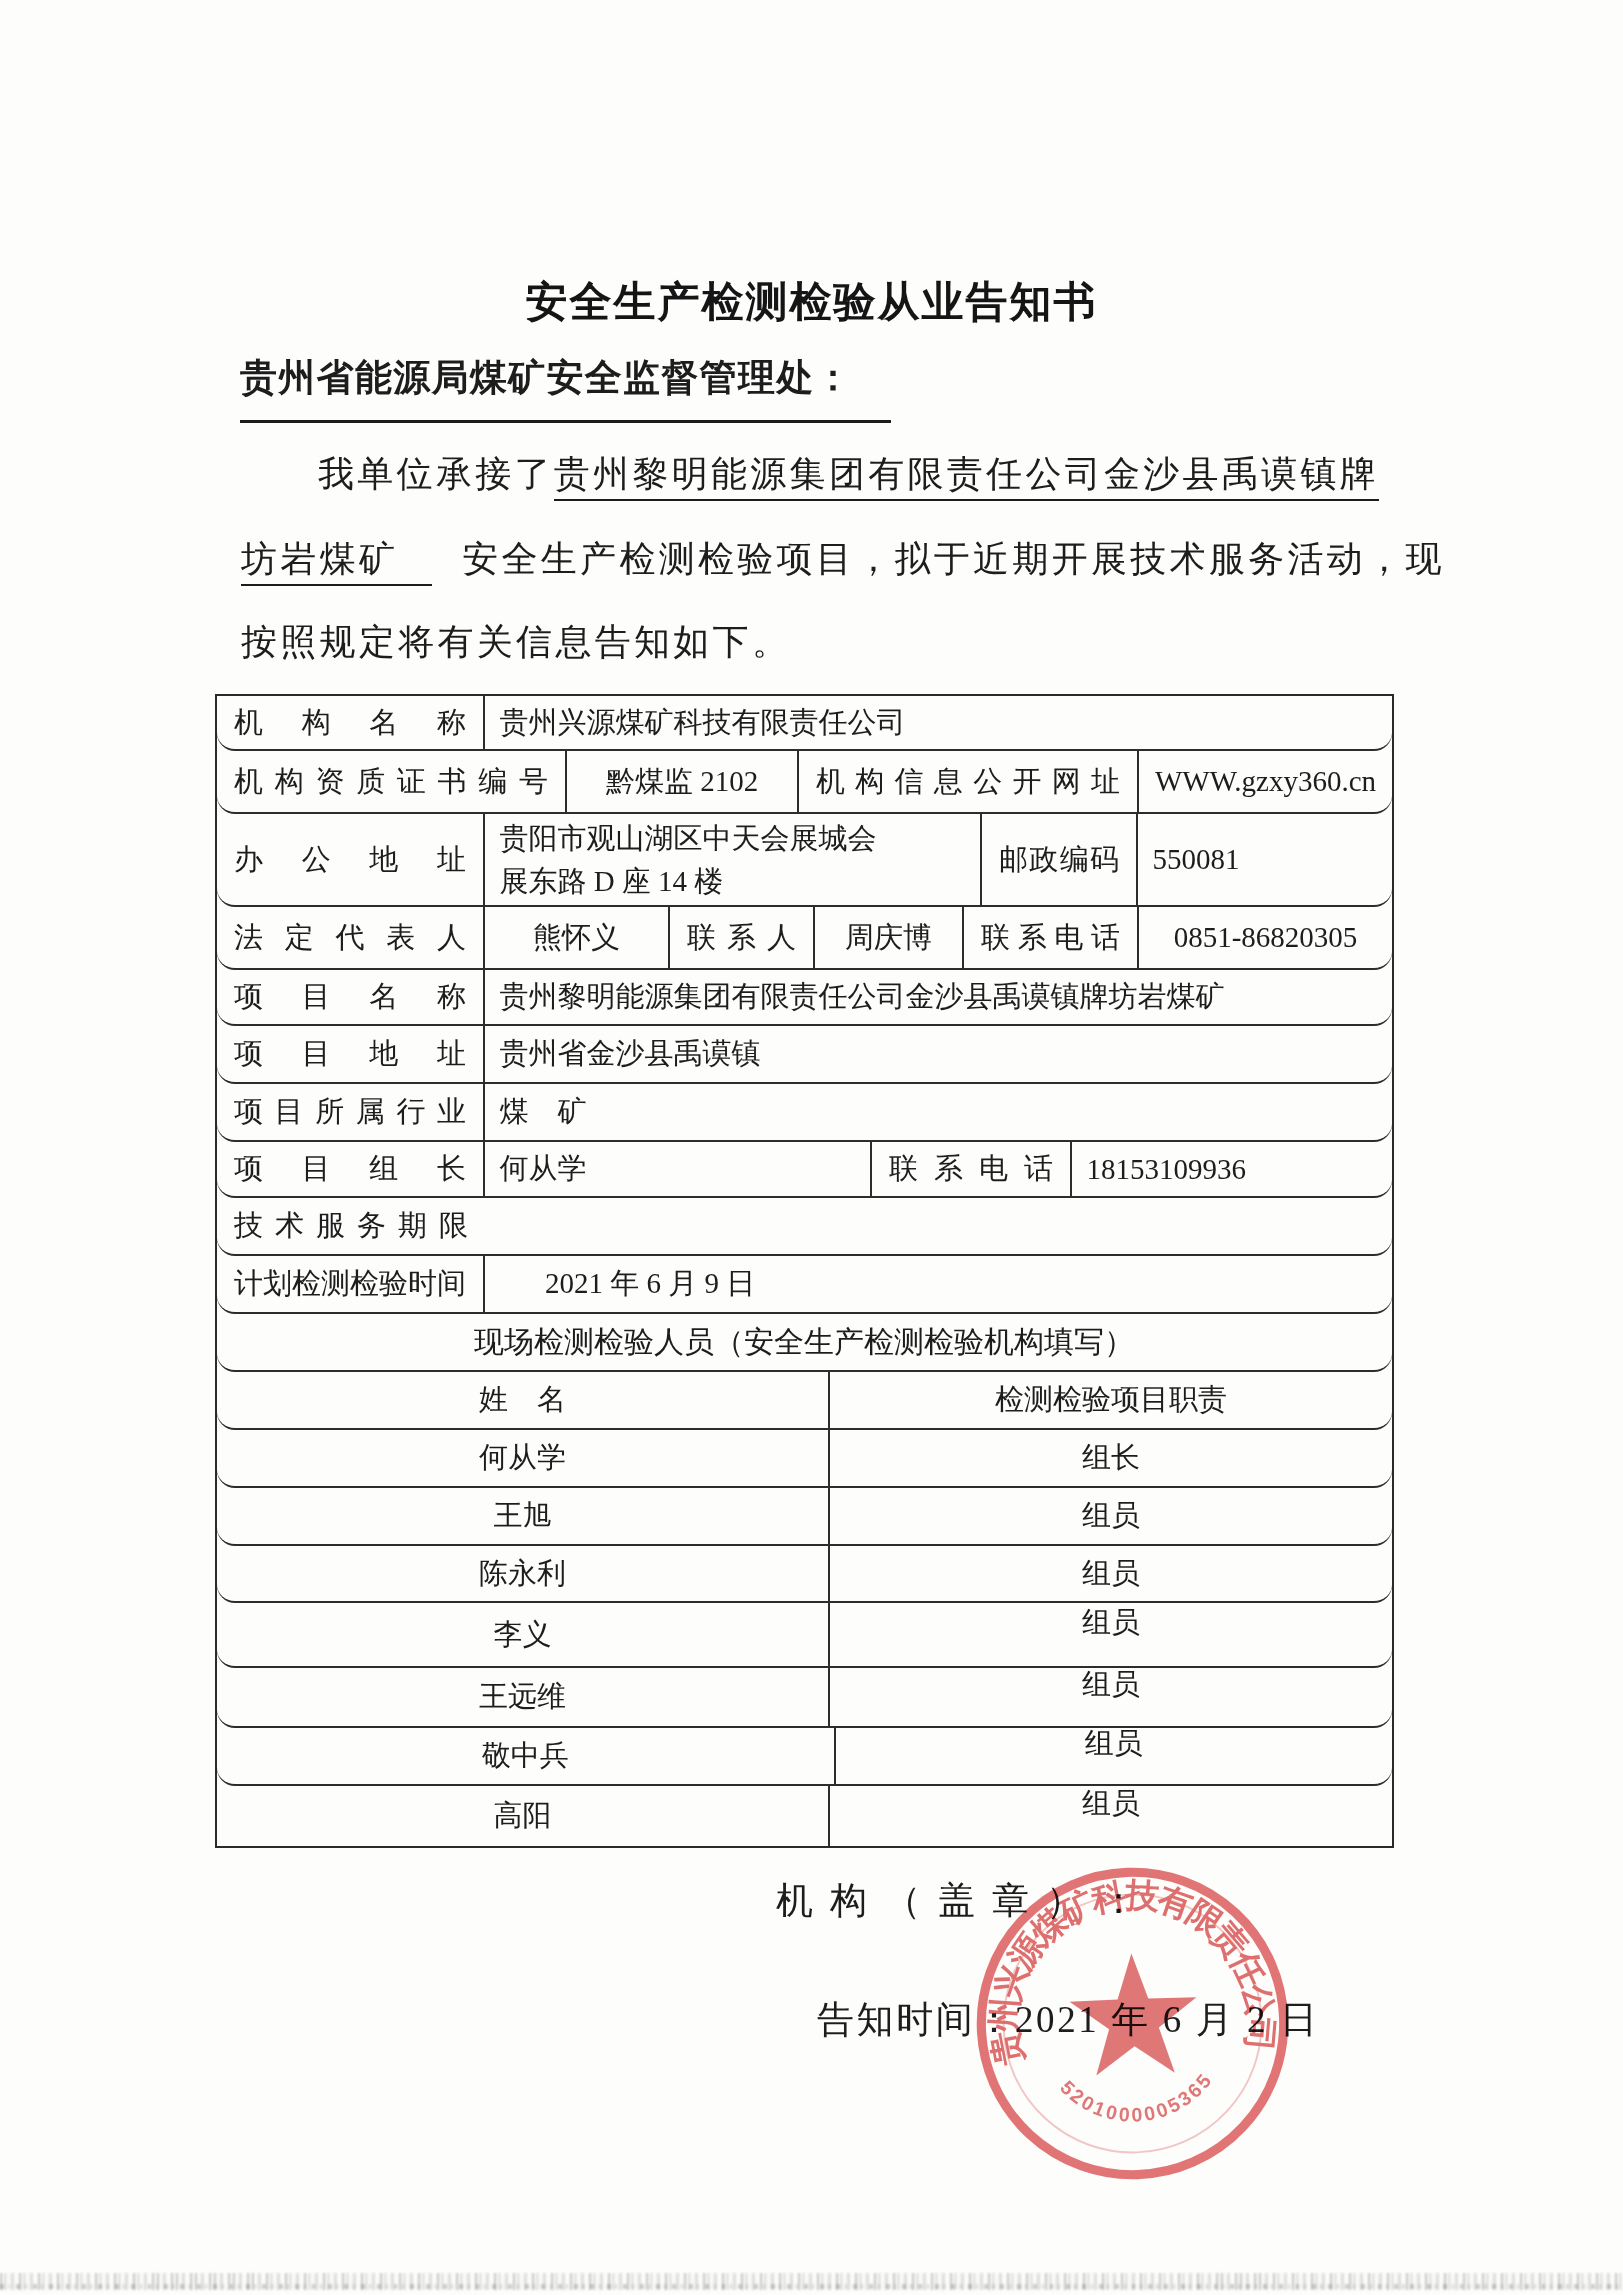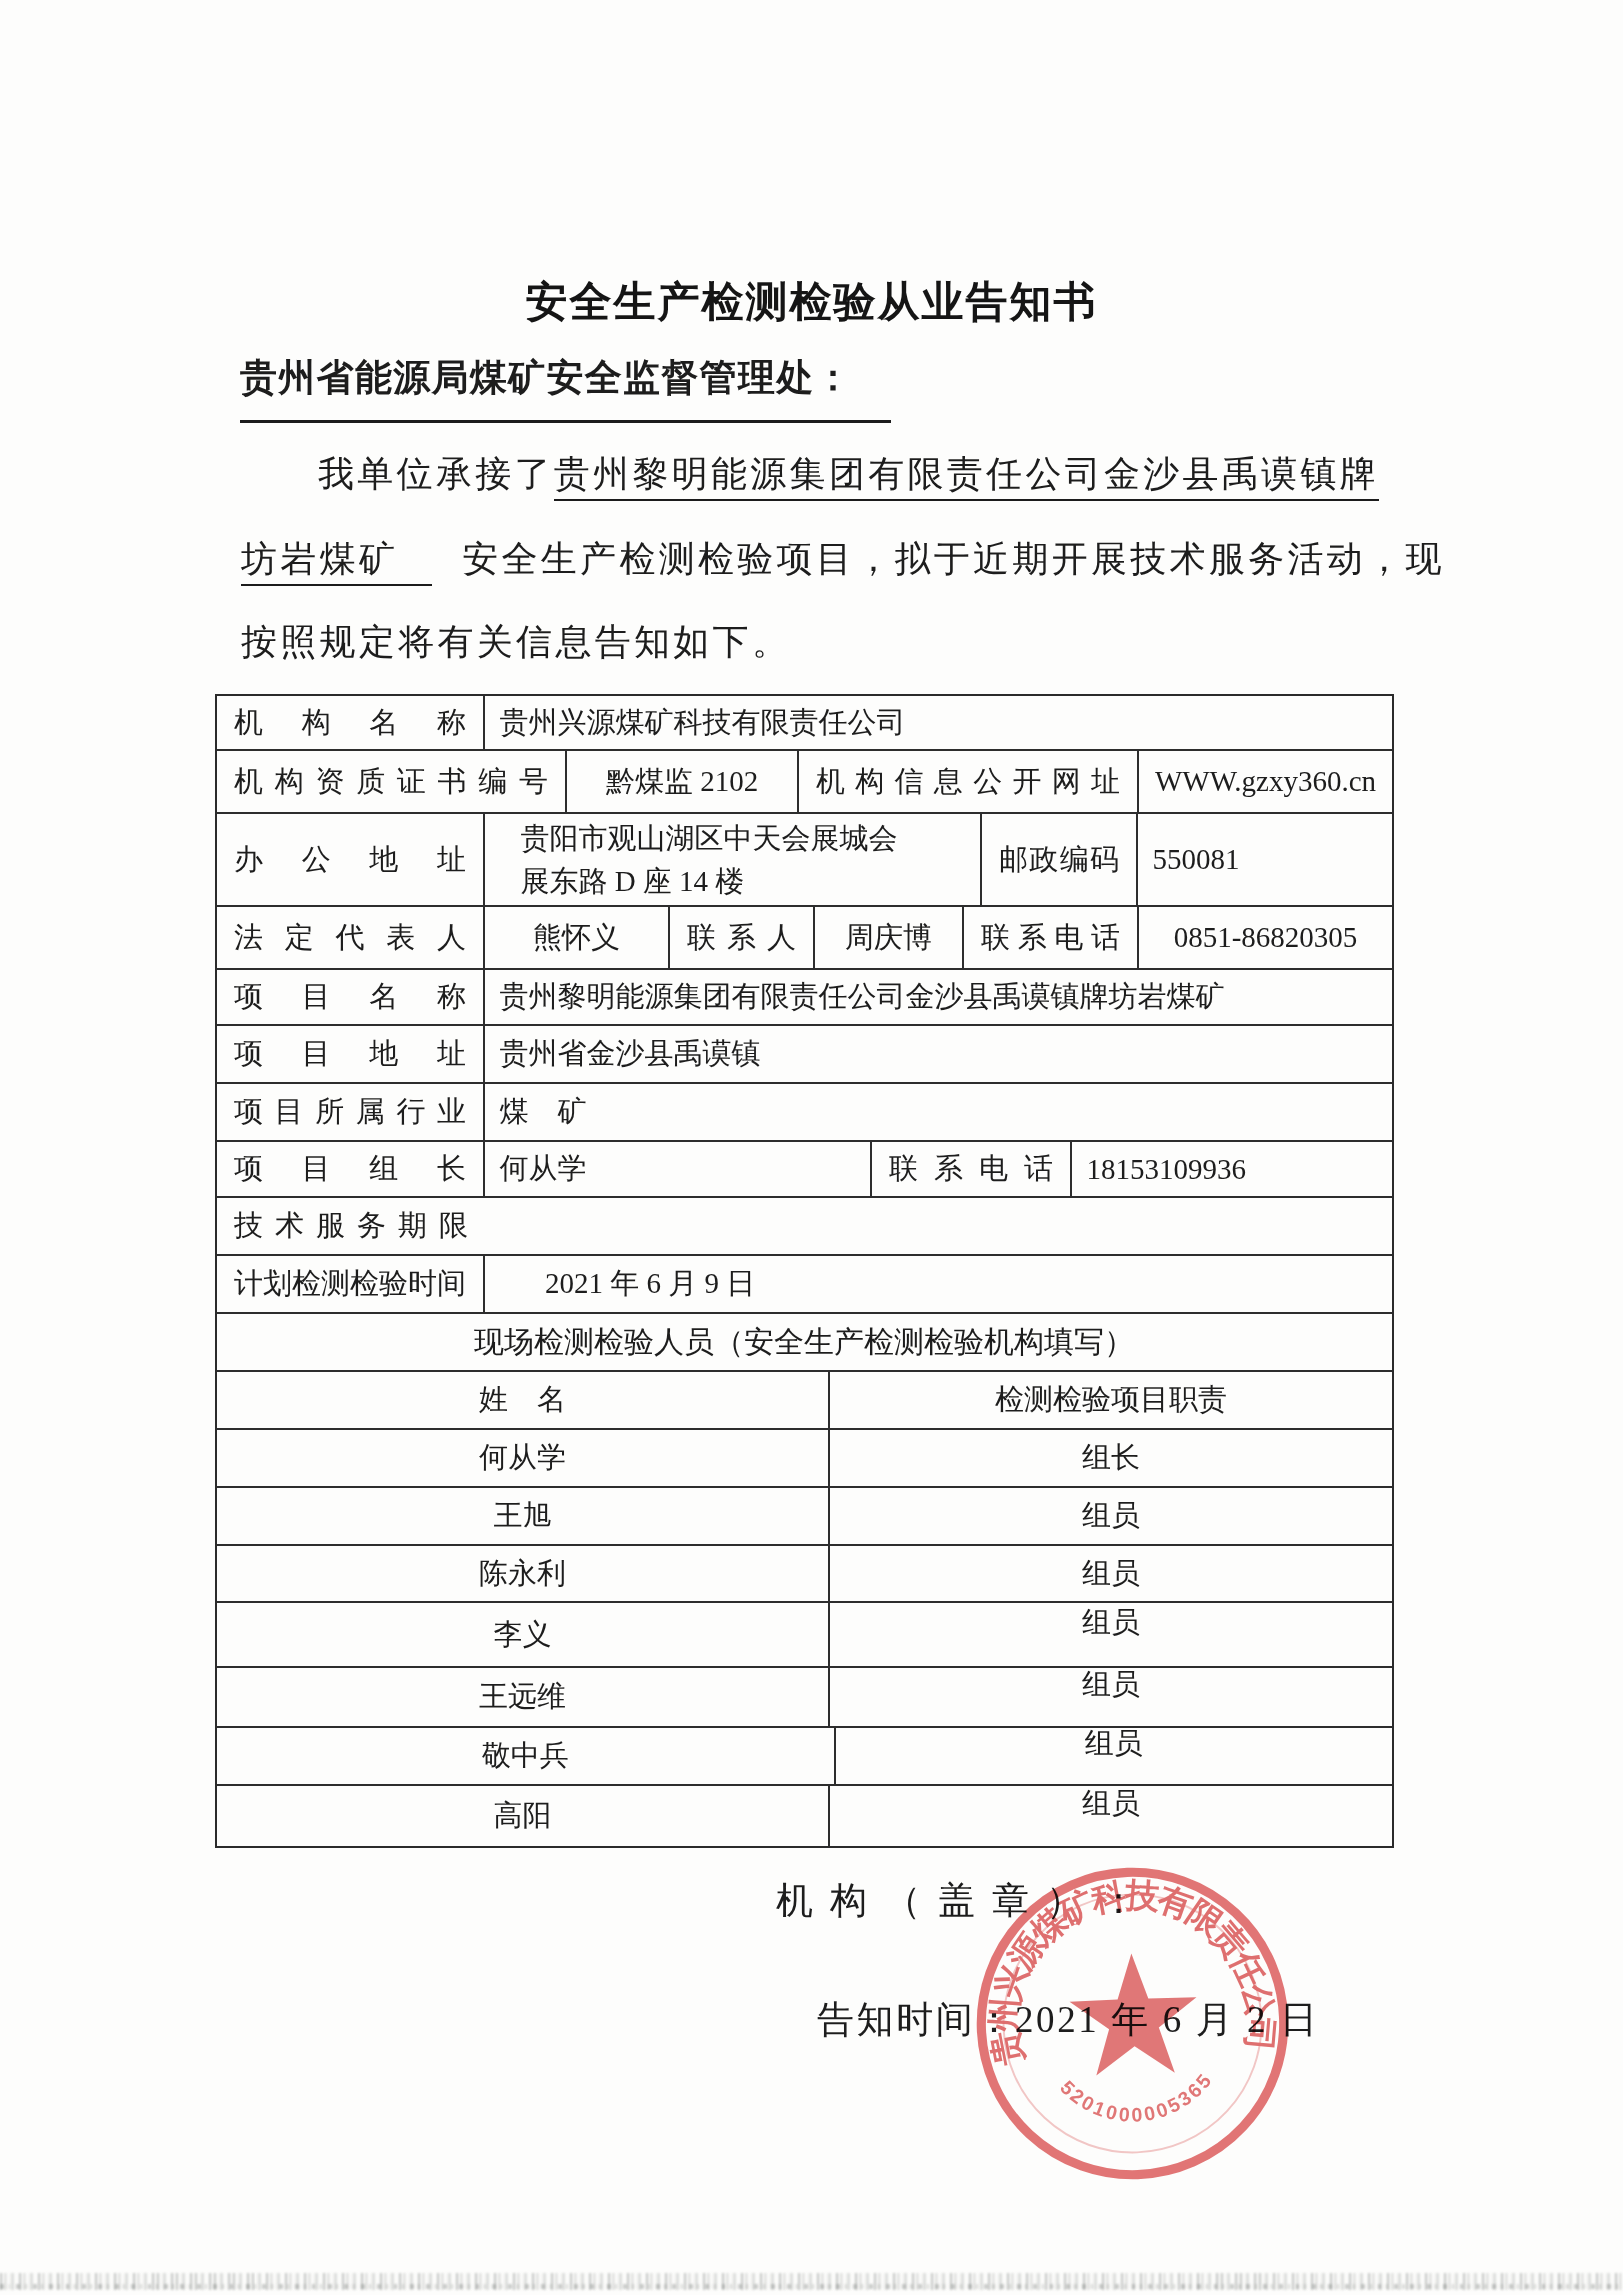--- a/index.html
+++ b/index.html
@@ -36,34 +36,34 @@
   .u-body{border-bottom:2.6px solid #1c1c1c;padding-bottom:4.6px;}
   .u-pad{padding-right:34px;}
   .gap-after{margin-left:30px;}
 
   
   .tbl{
     position:absolute;left:215px;top:694px;width:1179px;
     border:2.6px solid #2b2b2b;box-sizing:border-box;
     font-size:29px;
   }
-  .tr{display:flex;border-bottom:2.6px solid #2d2d2d;box-sizing:border-box;}
+  .tr{display:flex;border-bottom:2.6px solid #2d2d2d;box-sizing:border-box;border-radius:18px;}
   .tr:last-child{border-bottom:none;}
   .td{
     box-sizing:border-box;border-right:2px solid #2d2d2d;
     display:flex;align-items:center;overflow:hidden;
   }
   .td:last-child{border-right:none;}
   .lbl span{
     flex:1;padding:0 17px;
     text-align:justify;text-align-last:justify;
   }
   .vl{padding-left:14.4px;}
   .vc{justify-content:center;text-align:center;}
-  .pre span{white-space:pre-line;line-height:1.45;margin-left:21px;}
+  .pre span{white-space:pre-line;line-height:1.45;}
   .indent-lg{padding-left:60px;}
   .sec{justify-content:center;font-size:30px;}
   .role-hi span{position:relative;top:-11.8px;}
 
   
   .stamp-label{
     position:absolute;top:1876px;left:776px;
     font-size:37px;letter-spacing:17px;white-space:nowrap;
   }
   .notify-line{

